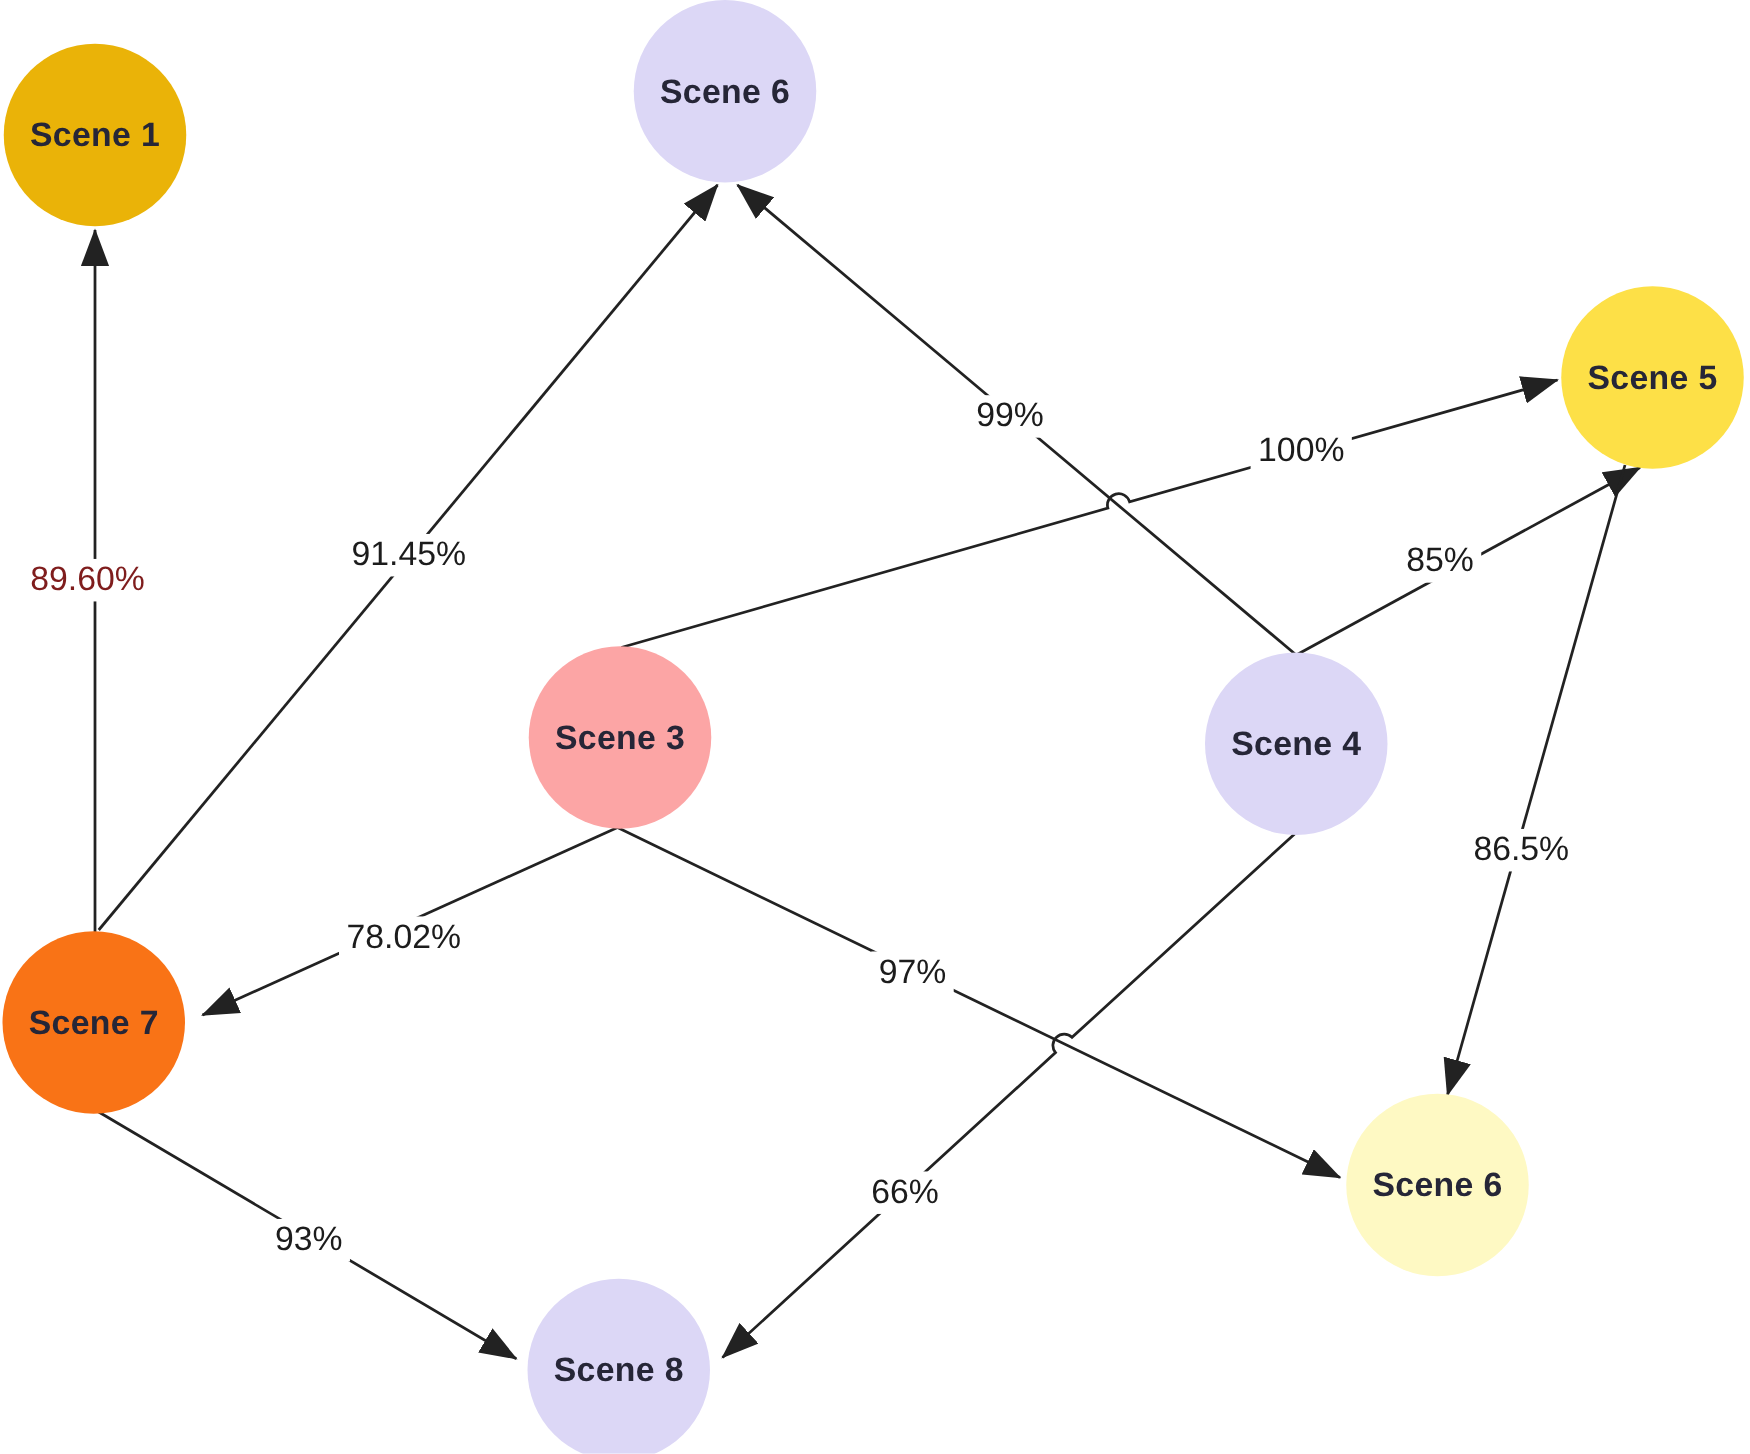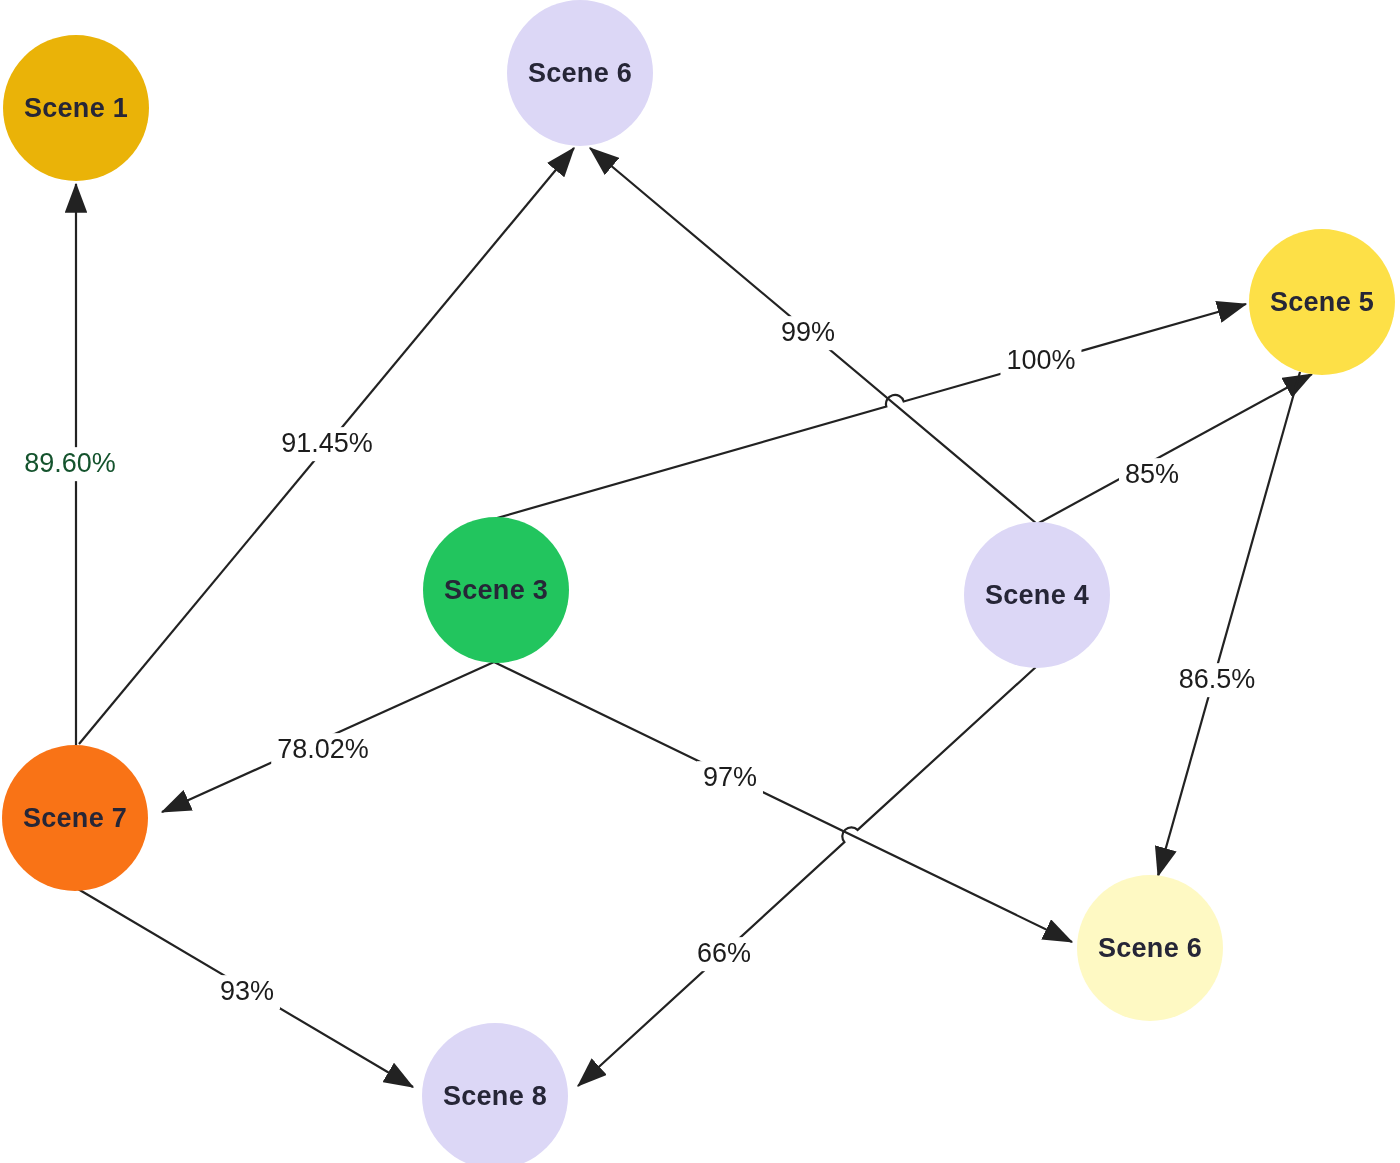--- a/index.html
+++ b/index.html
@@ -73,44 +73,44 @@
       </g>
   </svg>
 
   <div>
       <div class="node" style="left: 3px; top: 35px; background: #eab308;">
         <span class="node-label" style="color: rgb(38, 38, 55);">Scene 1</span>
       </div>
       <div class="node" style="left: 507px; top: 0px; background: rgb(220, 215, 246);">
         <span class="node-label" style="color: rgb(38, 38, 55);">Scene 6</span>
       </div>
-      <div class="node" style="left: 423px; top: 517px; background: #22c55e;">
+      <div class="node" style="left: 423px; top: 517px; background: #fca5a5;">
         <span class="node-label" style="color: rgb(38, 38, 55);">Scene 3</span>
       </div>
       <div class="node" style="left: 964px; top: 522px; background: rgb(220, 215, 246);">
         <span class="node-label" style="color: rgb(38, 38, 55);">Scene 4</span>
       </div>
       <div class="node" style="left: 1249px; top: 229px; background: #fde047;">
         <span class="node-label" style="color: rgb(38, 38, 55);">Scene 5</span>
       </div>
       <div class="node" style="left: 1077px; top: 875px; background: #fef9c3;">
         <span class="node-label" style="color: rgb(38, 38, 55);">Scene 6</span>
       </div>
       <div class="node" style="left: 2px; top: 745px; background: #f97316;">
         <span class="node-label" style="color: rgb(38, 38, 55);">Scene 7</span>
       </div>
       <div class="node" style="left: 422px; top: 1023px; background: rgb(220, 215, 246);">
         <span class="node-label" style="color: rgb(38, 38, 55);">Scene 8</span>
       </div>
     </div>
   <div>
-      <div class="edge-label" style="left: 70px; top: 464px; color: #14532d;">89.60%</div>
+      <div class="edge-label" style="left: 70px; top: 464px; color: #7f1d1d;">89.60%</div>
       <div class="edge-label" style="left: 327px; top: 444px; color: rgb(28, 28, 28);">91.45%</div>
       <div class="edge-label" style="left: 808px; top: 333px; color: rgb(28, 28, 28);">99%</div>
       <div class="edge-label" style="left: 1041px; top: 361px; color: rgb(28, 28, 28);">100%</div>
-      <div class="edge-label" style="left: 1152px; top: 475px; color: rgb(28, 28, 28);">85%</div>
+      <div class="edge-label" style="left: 1152px; top: 449px; color: rgb(28, 28, 28);">85%</div>
       <div class="edge-label" style="left: 1217px; top: 680px; color: rgb(28, 28, 28);">86.5%</div>
       <div class="edge-label" style="left: 323px; top: 740px; color: rgb(28, 28, 28); margin-top: 10px;">78.02%</div>
       <div class="edge-label" style="left: 730px; top: 778px; color: rgb(28, 28, 28);">97%</div>
       <div class="edge-label" style="left: 724px; top: 954px; color: rgb(28, 28, 28);">66%</div>
       <div class="edge-label" style="left: 247px; top: 992px; color: rgb(28, 28, 28);">93%</div>
     </div>
 </div>
 
 </body></html>

